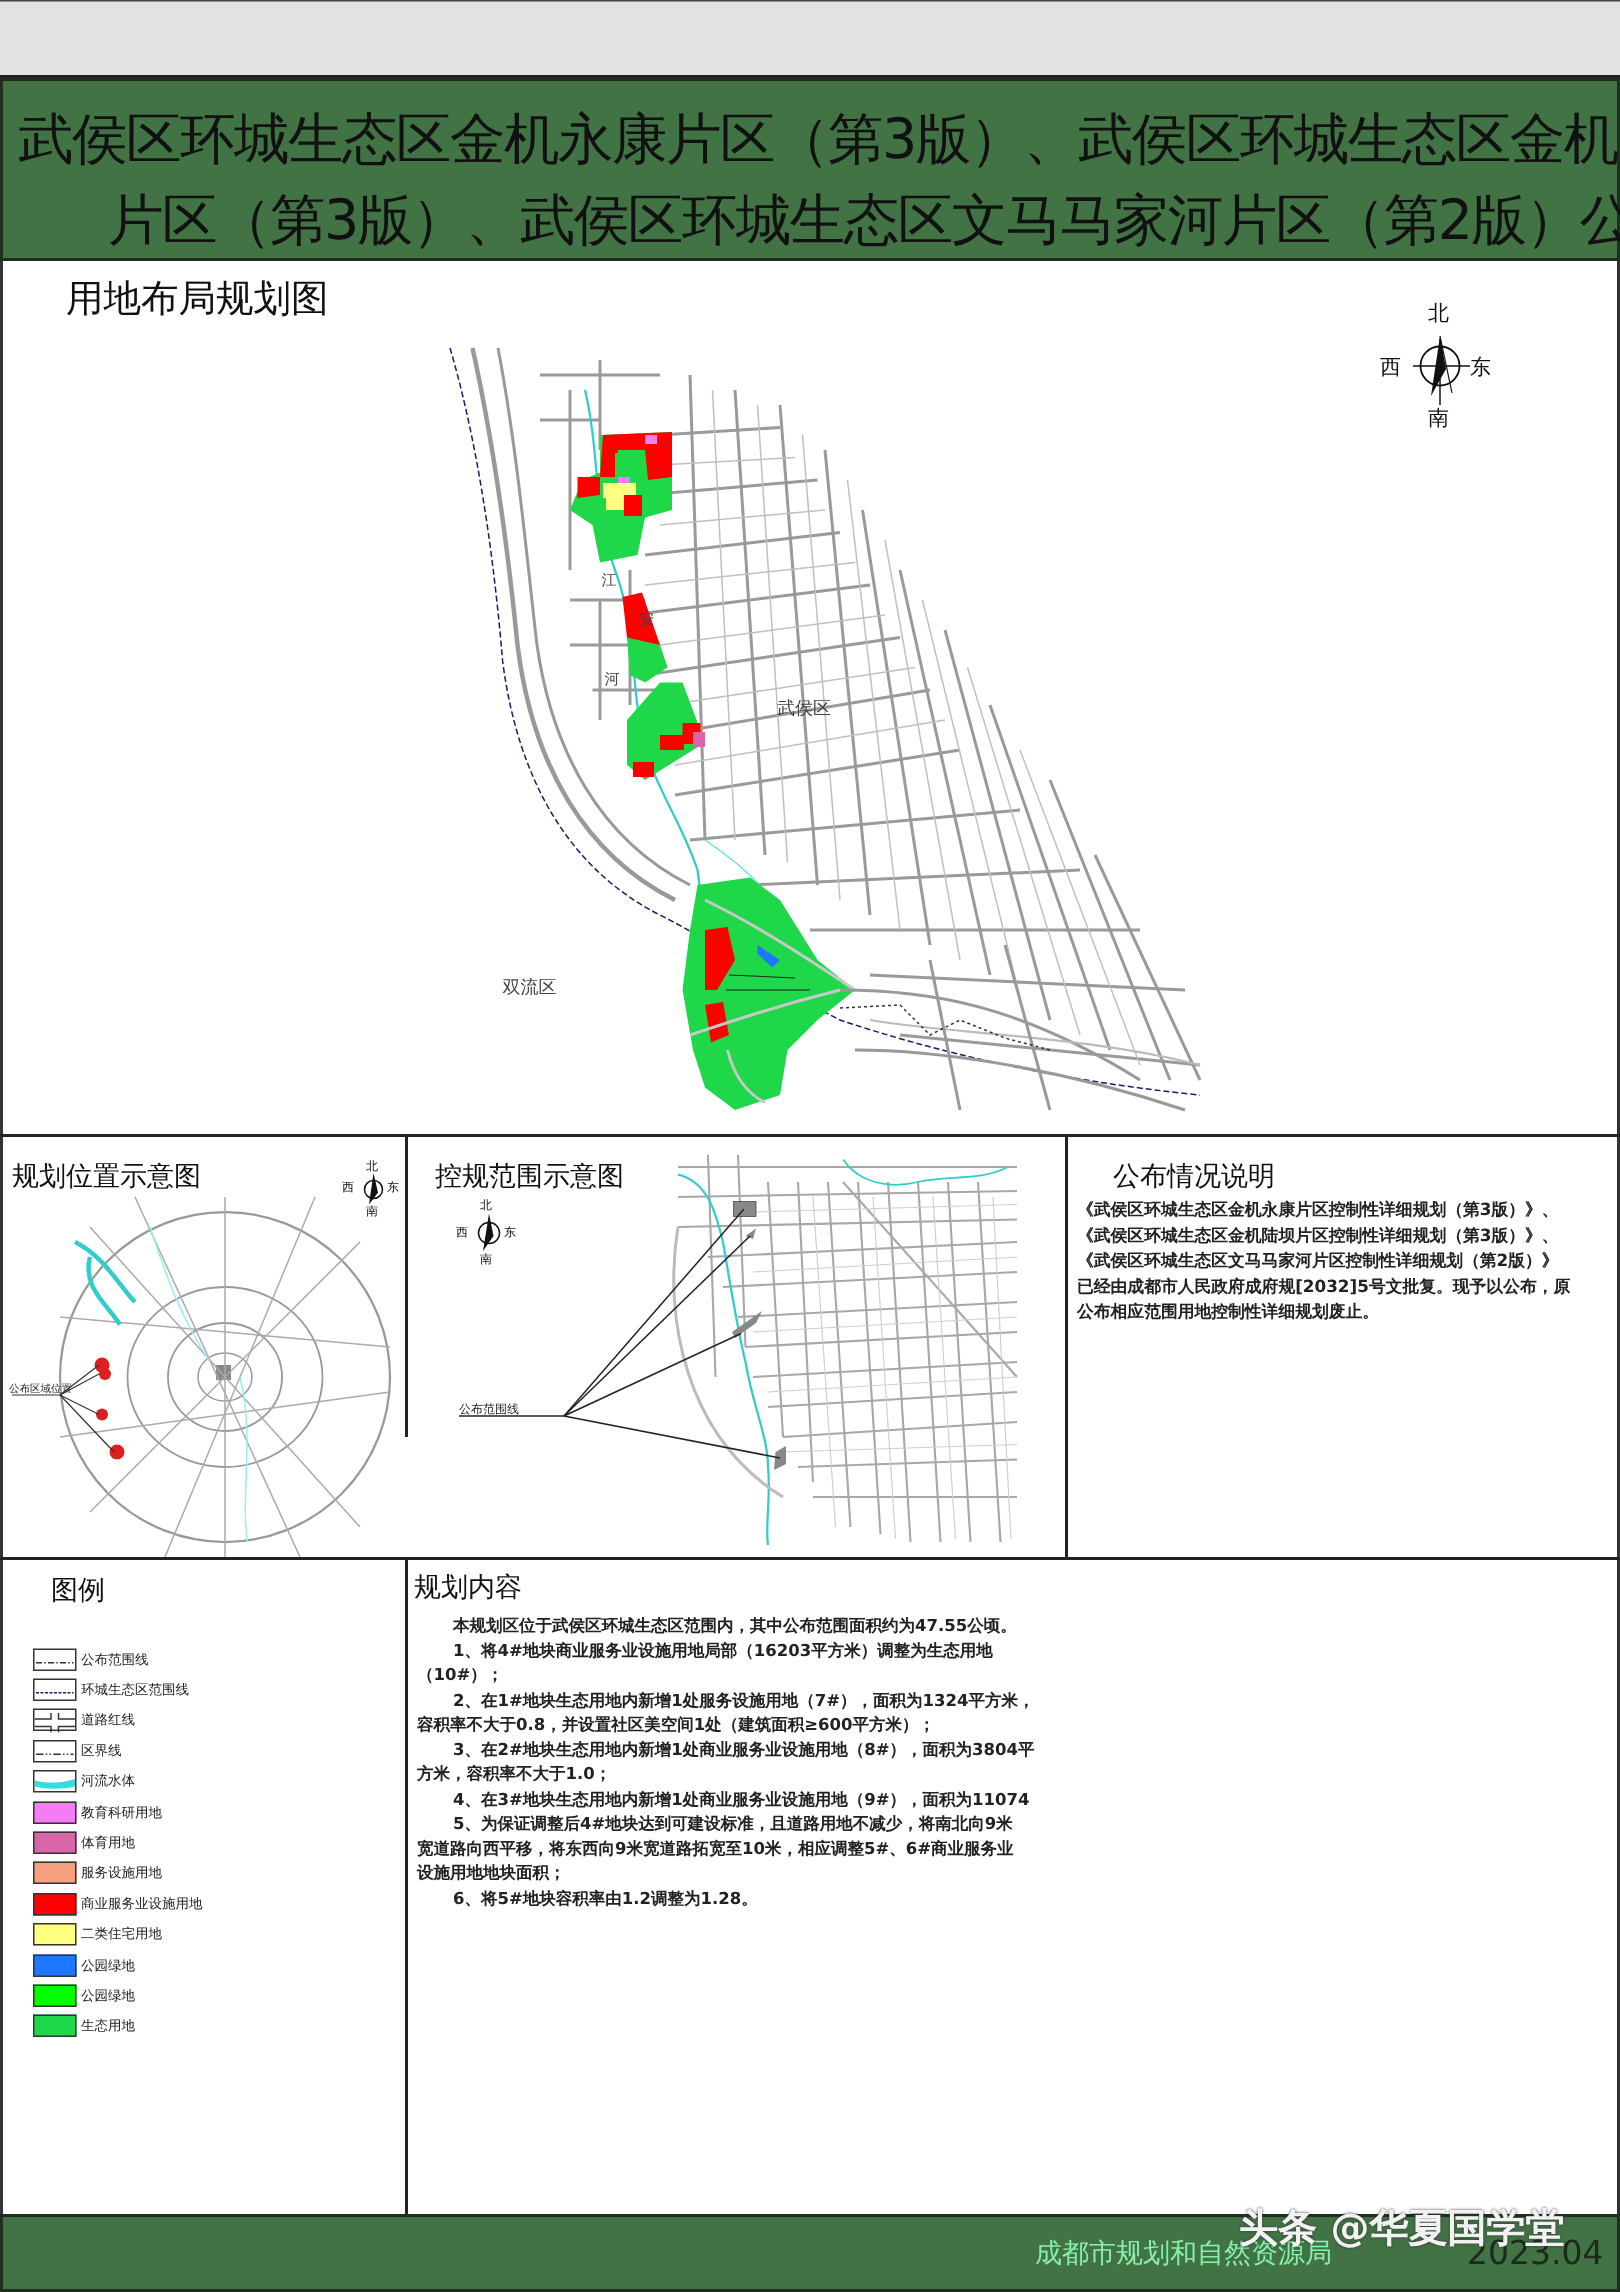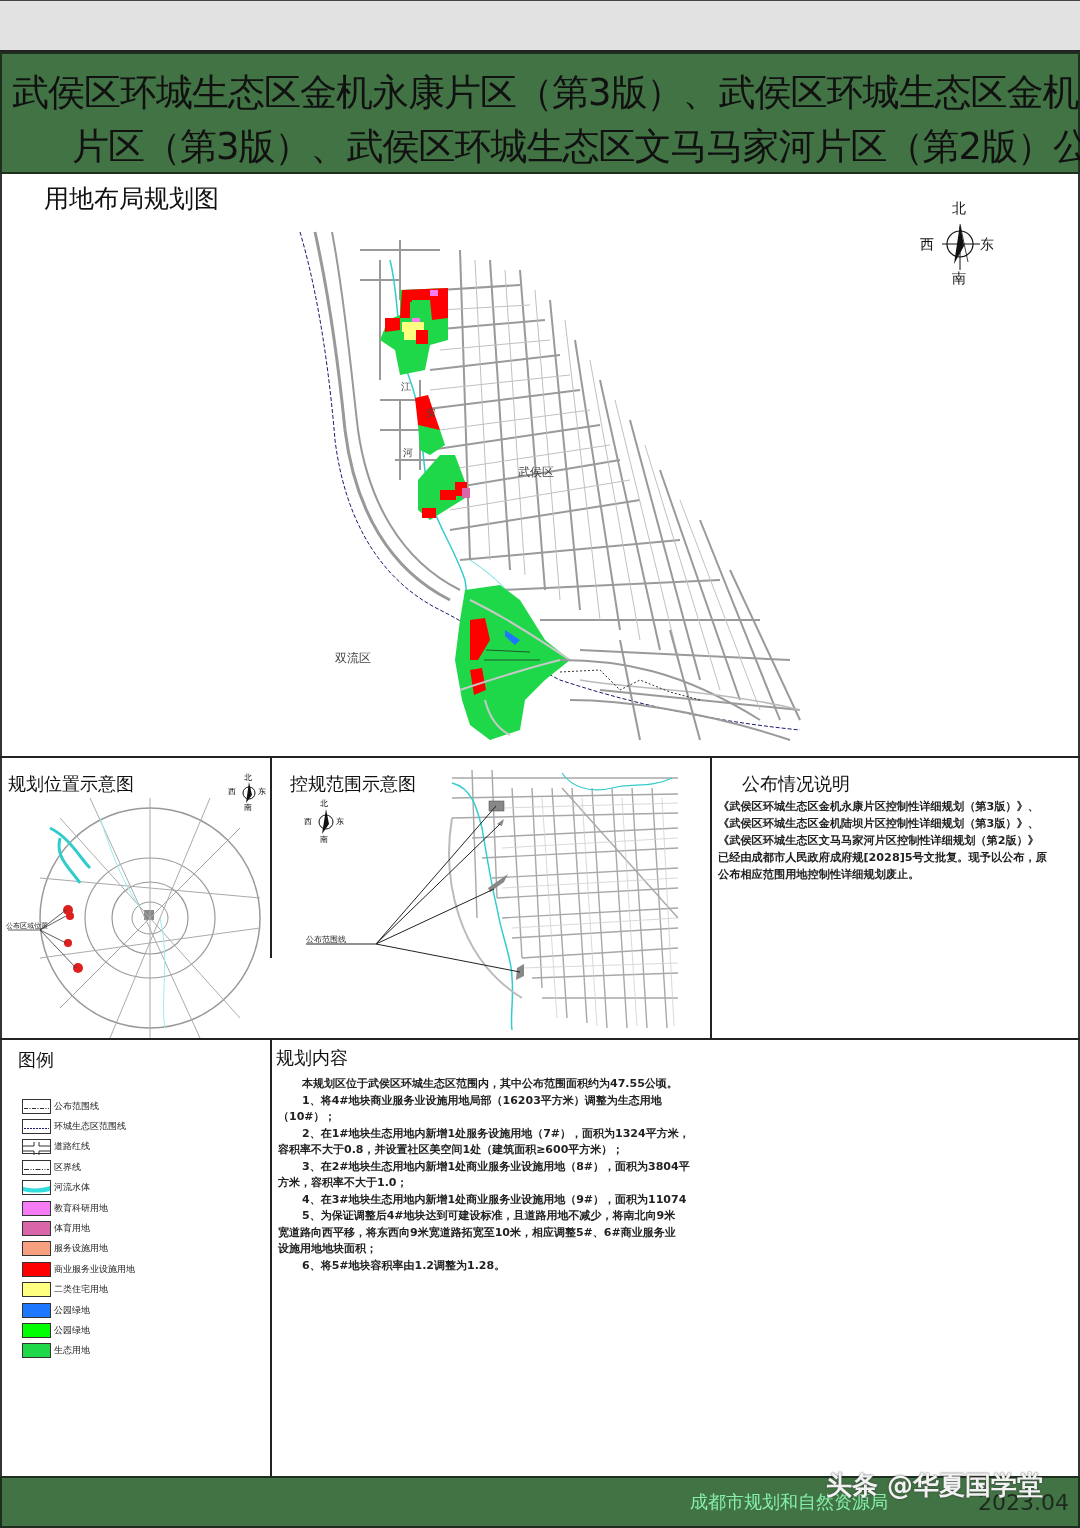--- a/index.html
+++ b/index.html
@@ -291,27 +291,27 @@
   </svg>
   <div class="small-label" style="left:34px; top:176px; font-size:8px;">公布范围线</div>
 </div>
 
 <div class="panel notice-panel">
   <div class="panel-title" style="left:6px; top:14px;margin-left:24px;">公布情况说明</div>
   <div class="notice-text">
     <div>《武侯区环城生态区金机永康片区控制性详细规划（第3版）》、</div>
     <div>《武侯区环城生态区金机陆坝片区控制性详细规划（第3版）》、</div>
     <div>《武侯区环城生态区文马马家河片区控制性详细规划（第2版）》</div>
-    <div>已经由成都市人民政府成府规[2028]5号文批复。现予以公布，原</div>
+    <div>已经由成都市人民政府成府规[2032]5号文批复。现予以公布，原</div>
     <div>公布相应范围用地控制性详细规划废止。</div>
   </div>
 </div>
 
 <div class="legend-panel">
-  <div class="panel-title" style="left:18px; top:8px;">图例</div>
+  <div class="panel-title" style="left:34px; top:8px;">图例</div>
   <div class="legend-items">
     <div class="legend-item">
       <span class="legend-swatch"><svg width="27" height="13">
             <line x1="1" y1="6.5" x2="26" y2="6.5" stroke="#333" stroke-width="1" stroke-dasharray="4,1.5,1,1.5"></line>
           </svg></span>
       <span class="legend-label">公布范围线</span>
     </div>
     <div class="legend-item">
       <span class="legend-swatch"><svg width="27" height="13">
             <line x1="1" y1="6.5" x2="26" y2="6.5" stroke="#1a1a6e" stroke-width="1" stroke-dasharray="2,1"></line>

